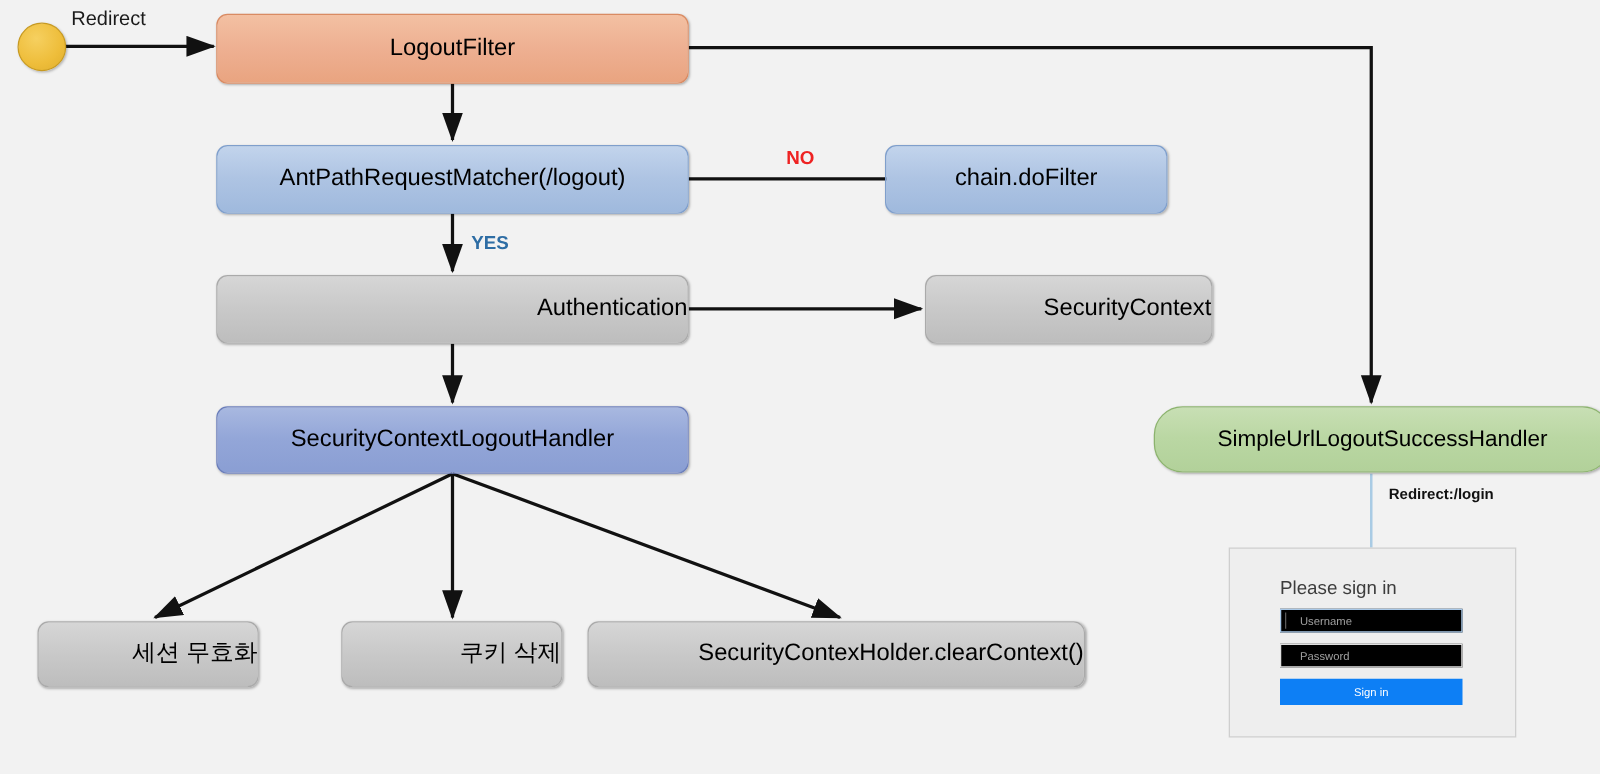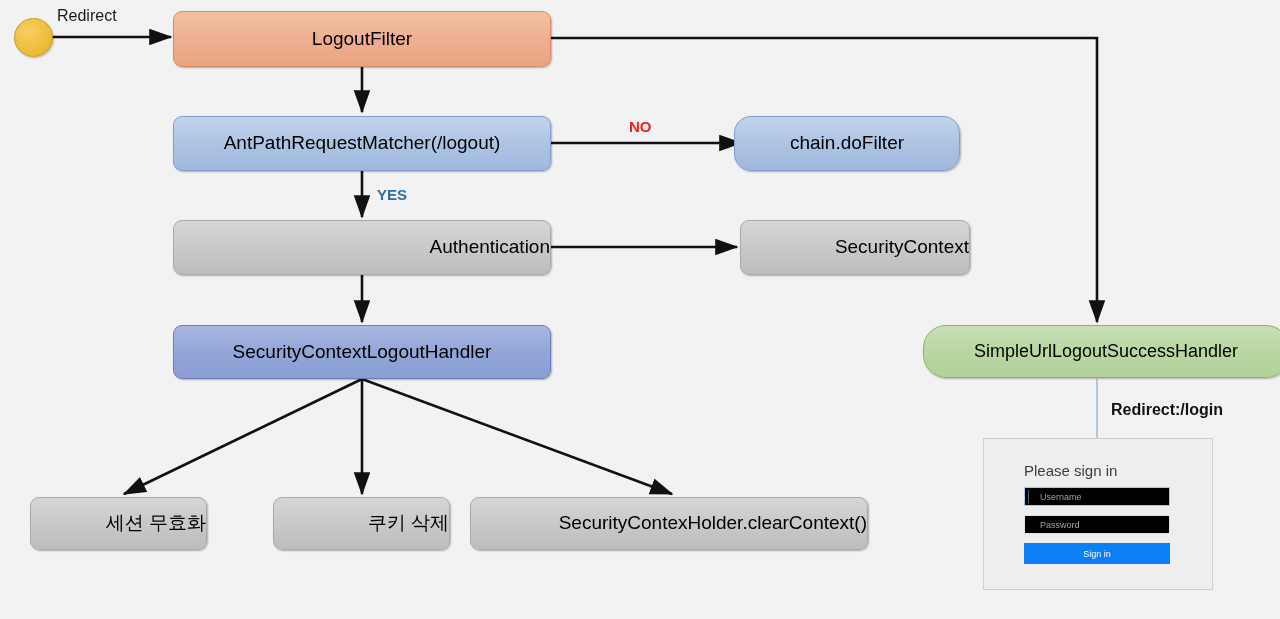--- a/index.html
+++ b/index.html
@@ -161,21 +161,21 @@
   <div class="node node-orange" style="left:173px; top:11px; width:378px; height:56px; font-size:19px;">
     <span>LogoutFilter</span>
   </div>
 
   <div class="node node-blue" style="left:173px; top:116px; width:378px; height:55px; font-size:19px;">
     <span>AntPathRequestMatcher(/logout)</span>
   </div>
 
   <div class="edge-label label-no" style="left:629px; top:118px; font-size:15px;">NO</div>
 
-  <div class="node node-blue" style="left:734px; top:116px; width:226px; height:55px; font-size:19px;border-radius:17px;">
+  <div class="node node-blue" style="left:708px; top:116px; width:226px; height:55px; font-size:19px;">
     <span>chain.doFilter</span>
   </div>
 
   <div class="edge-label label-yes" style="left:377px; top:186px; font-size:15px;">YES</div>
 
   <div class="node node-gray" style="left:173px; top:220px; width:378px; height:55px; font-size:19px;">
     <span>Authentication</span>
   </div>
 
   <div class="node node-gray" style="left:740px; top:220px; width:230px; height:55px; font-size:19px;">
@@ -183,21 +183,21 @@
   </div>
 
   <div class="node node-blue-strong" style="left:173px; top:325px; width:378px; height:54px; font-size:19px;">
     <span>SecurityContextLogoutHandler</span>
   </div>
 
   <div class="node node-green" style="left:923px; top:325px; width:366px; height:53px; font-size:18px;border-radius:23px;">
     <span>SimpleUrlLogoutSuccessHandler</span>
   </div>
 
-  <div class="edge-label label-redirect" style="left:1111px; top:401px; font-size:16px;">Redirect:/login</div>
+  <div class="edge-label label-redirect" style="left:1111px; top:388px; font-size:12px;">Redirect:/login</div>
 
   <div class="node node-gray" style="left:30px; top:497px; width:177px; height:53px; font-size:19px;">
     <span>세션 무효화</span>
   </div>
 
   <div class="node node-gray" style="left:273px; top:497px; width:177px; height:53px; font-size:19px;">
     <span>쿠키 삭제</span>
   </div>
 
   <div class="node node-gray" style="left:470px; top:497px; width:398px; height:53px; font-size:19px;">

